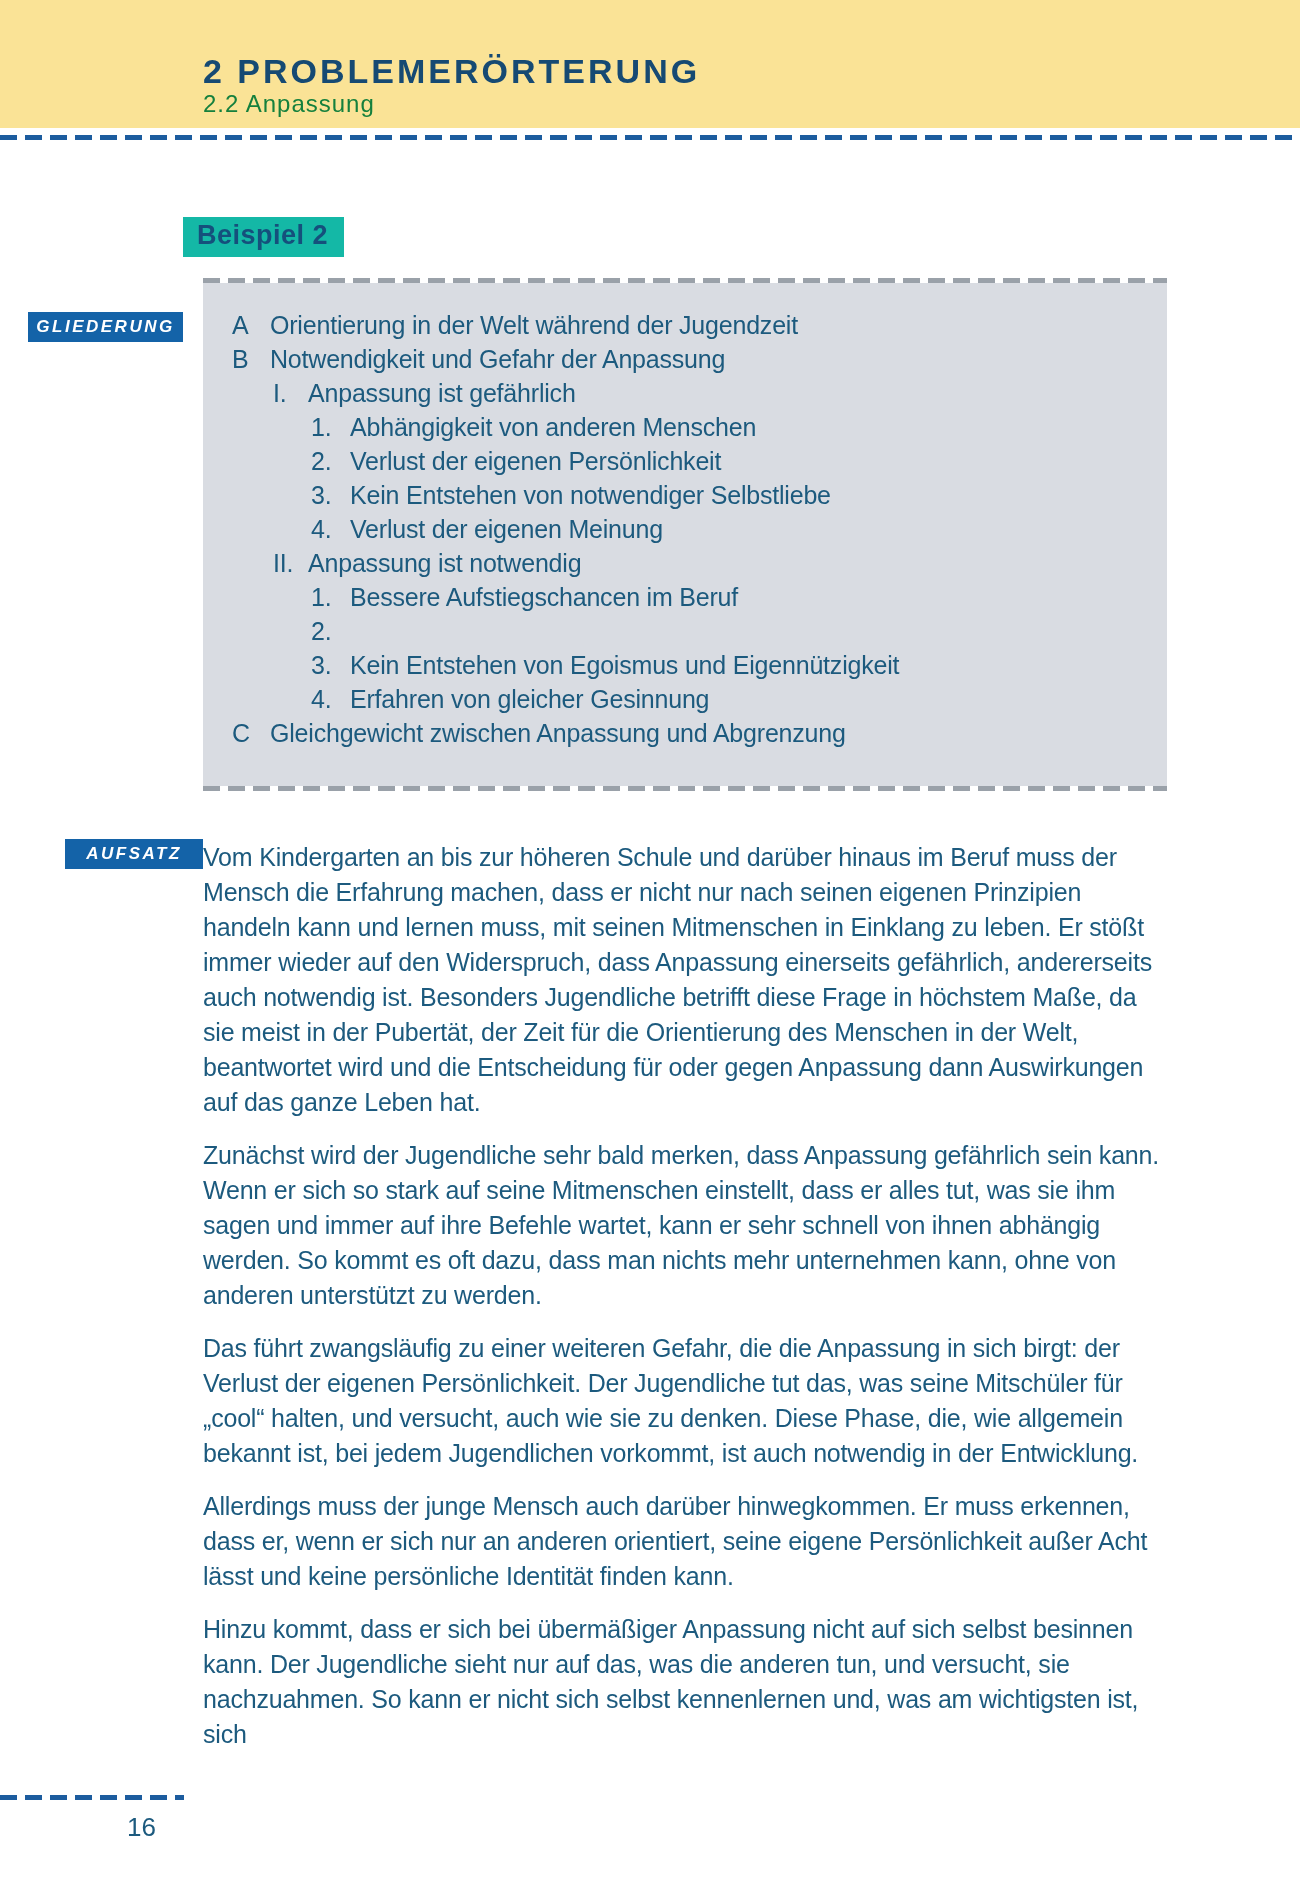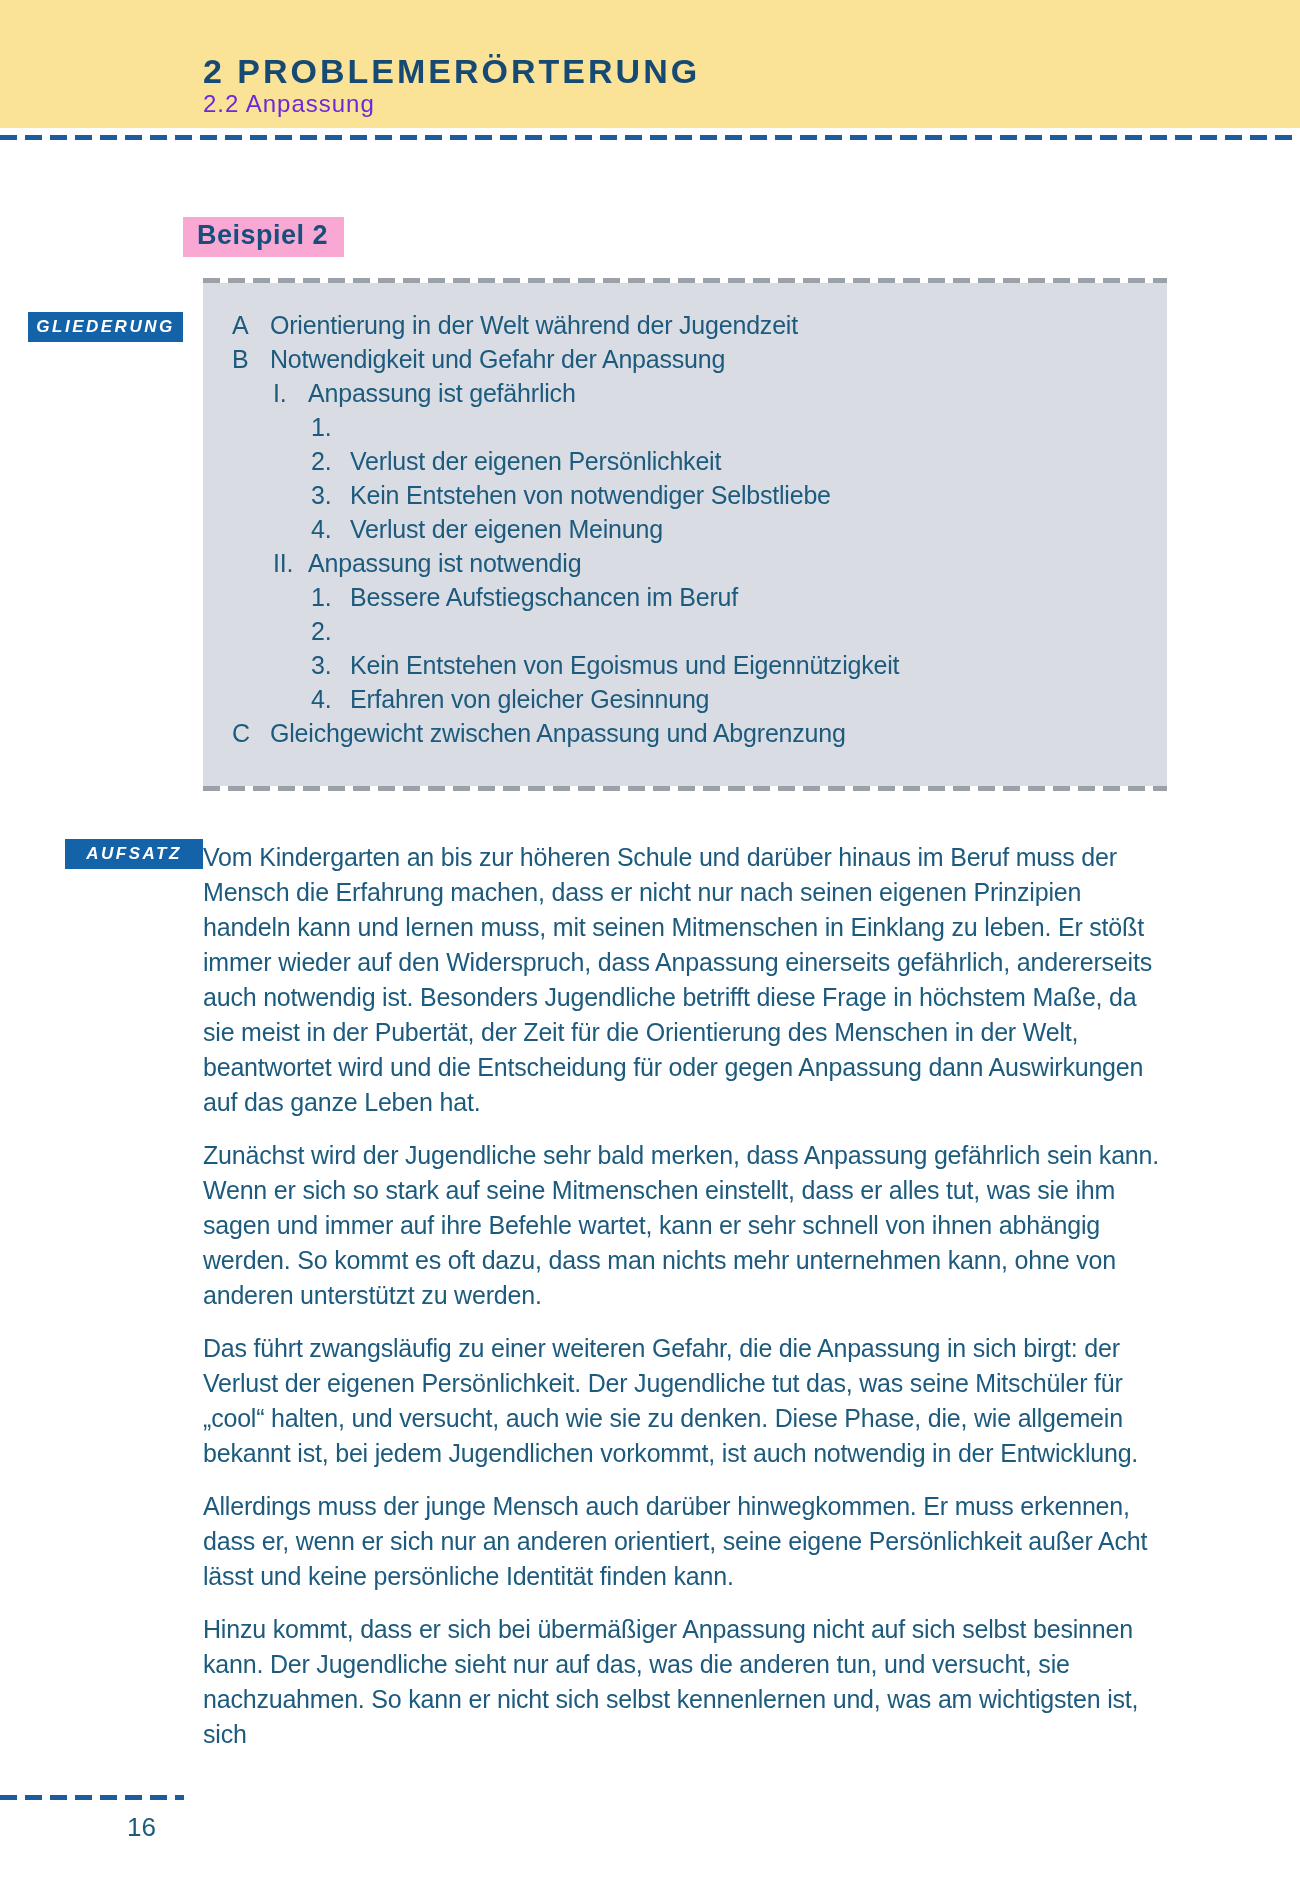--- a/index.html
+++ b/index.html
@@ -8,34 +8,34 @@
     font-family:"Liberation Sans","DejaVu Sans",sans-serif;
   }
   
   .header-band{position:absolute;left:0;top:0;width:1300px;height:128px;background:#fae396;}
   .header-chapter{
     position:absolute;left:203px;top:52px;font-size:34px;font-weight:bold;
     letter-spacing:3px;color:#164a73;
   }
   .header-section{
     position:absolute;left:203px;top:90px;font-size:24px;font-weight:normal;
-    letter-spacing:1px;color:#6d28d9;
+    letter-spacing:1px;color:#15803d;
   }
   .dash-blue{
     background:repeating-linear-gradient(to right,#1c5c9e 0 17px,transparent 17px 25px);
     height:5px;
   }
   .dash-gray{
     background:repeating-linear-gradient(to right,#9aa1a9 0 17px,transparent 17px 25px);
     height:5px;
   }
   .header-dash{position:absolute;left:0;top:135px;width:1300px;}
   
   .badge-beispiel{
-    position:absolute;left:183px;top:217px;background:#f9a8d4;color:#15507c;
+    position:absolute;left:183px;top:217px;background:#14b8a6;color:#15507c;
     font-size:27px;font-weight:bold;padding:3px 16px 6px 14px;letter-spacing:0.5px;
   }
   
   .side-label{
     position:absolute;background:#1463a8;color:#ffffff;text-align:center;
     font-size:17px;font-weight:bold;letter-spacing:2.5px;
     height:30px;line-height:30px;font-style:italic;
   }
   .label-gliederung{left:28px;top:312px;width:155px;}
   .label-aufsatz{left:65px;top:839px;width:138px;}
@@ -86,20 +86,21 @@
       <div class="outline-row lv1">
           <span class="marker">B</span>
           <span>Notwendigkeit und Gefahr der Anpassung</span>
         </div>
       <div class="outline-row lv2">
           <span class="marker">I.</span>
           <span>Anpassung ist gefährlich</span>
         </div>
       <div class="outline-row lv3">
           <span class="marker">1.</span>
+          <span>Abhängigkeit von anderen Menschen</span>
         </div>
       <div class="outline-row lv3">
           <span class="marker">2.</span>
           <span>Verlust der eigenen Persönlichkeit</span>
         </div>
       <div class="outline-row lv3">
           <span class="marker">3.</span>
           <span>Kein Entstehen von notwendiger Selbstliebe</span>
         </div>
       <div class="outline-row lv3">

